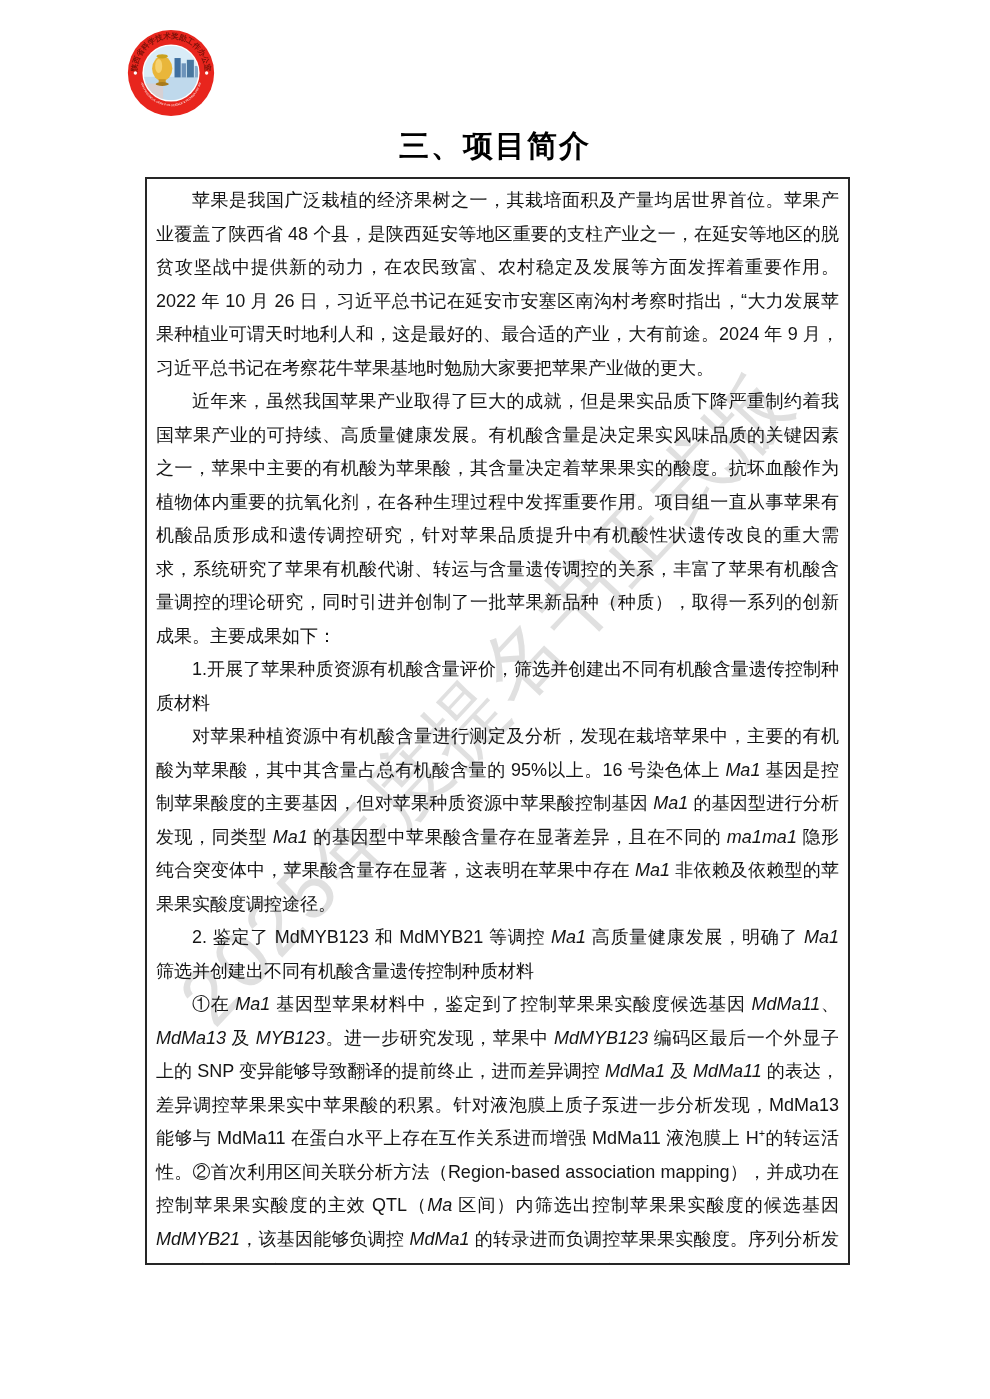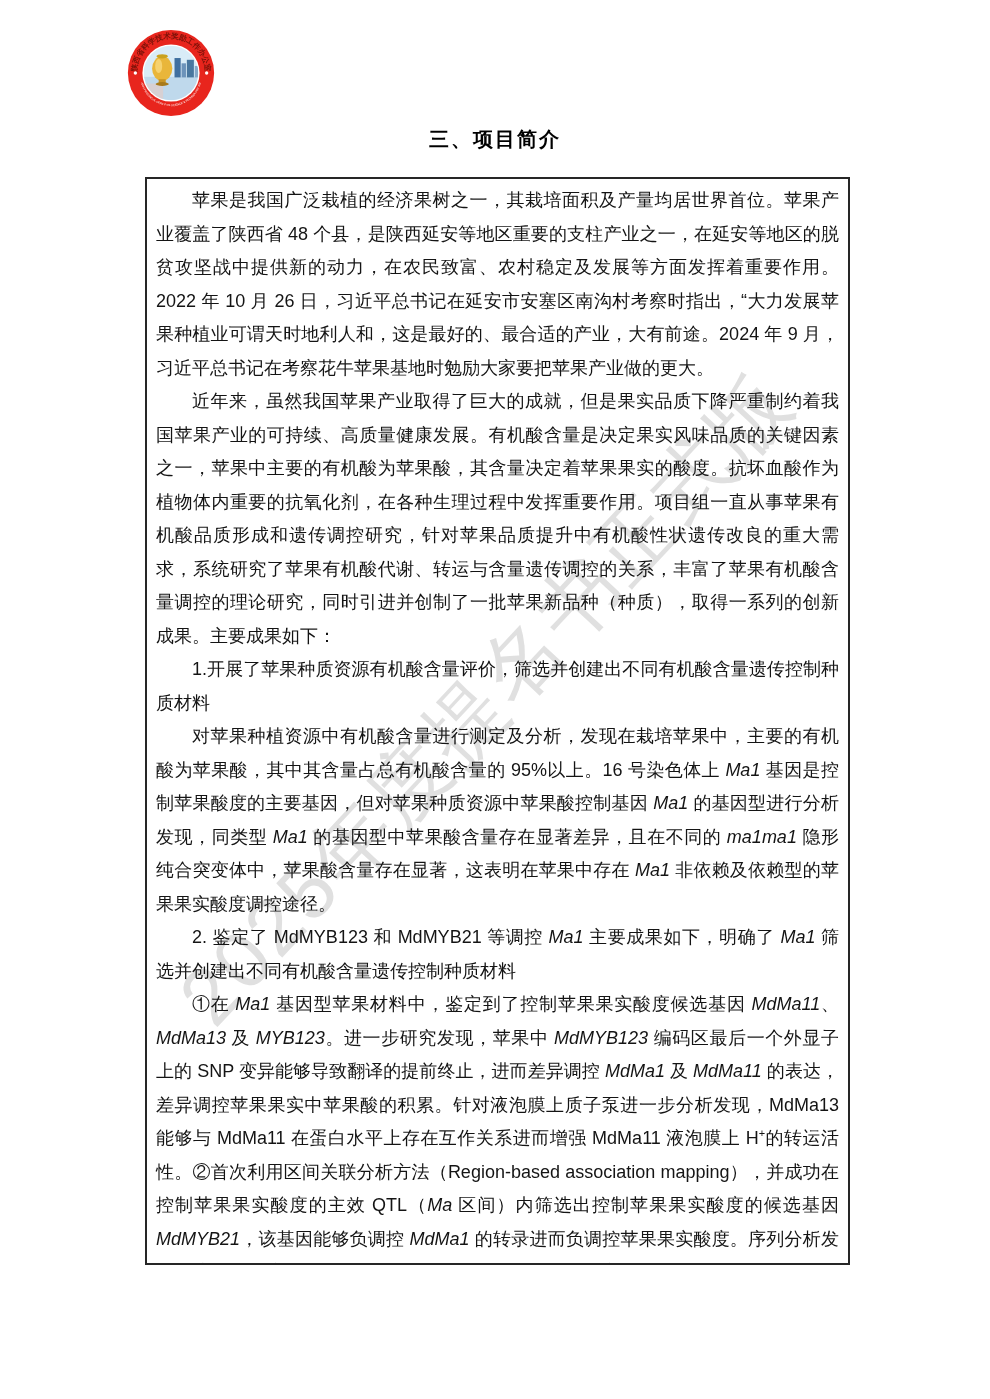--- a/index.html
+++ b/index.html
@@ -19,21 +19,21 @@
     width: 88px;
     height: 88px;
   }
   
   .doc-title {
     position: absolute;
     top: 126px;
     left: 0;
     width: 100%;
     text-align: center;
-    font-size: 20px;
+    font-size: 30px;
     font-weight: bold;
     letter-spacing: 2px;
     color: #000000;
     font-family: "Liberation Sans", sans-serif;
     z-index: 2;
   }
   
   .watermark {
     position: absolute;
     left: 487px;
@@ -125,17 +125,17 @@
 
   <div class="watermark">2025年度提名书正式版</div>
 
   <div class="doc-title">三、项目简介</div>
 
   <div class="content-box">
       <p class="body"><span>苹果是我国广泛栽植的经济果树之一，其栽培面积及产量均居世界首位。苹果产业覆盖了陕西省 48 个县，是陕西延安等地区重要的支柱产业之一，在延安等地区的脱贫攻坚战中提供新的动力，在农民致富、农村稳定及发展等方面发挥着重要作用。2022 年 10 月 26 日，习近平总书记在延安市安塞区南沟村考察时指出，“大力发展苹果种植业可谓天时地利人和，这是最好的、最合适的产业，大有前途。2024 年 9 月，习近平总书记在考察花牛苹果基地时勉励大家要把苹果产业做的更大。</span></p>
       <p class="body"><span>近年来，虽然我国苹果产业取得了巨大的成就，但是果实品质下降严重制约着我国苹果产业的可持续、高质量健康发展。有机酸含量是决定果实风味品质的关键因素之一，苹果中主要的有机酸为苹果酸，其含量决定着苹果果实的酸度。抗坏血酸作为植物体内重要的抗氧化剂，在各种生理过程中发挥重要作用。项目组一直从事苹果有机酸品质形成和遗传调控研究，针对苹果品质提升中有机酸性状遗传改良的重大需求，系统研究了苹果有机酸代谢、转运与含量遗传调控的关系，丰富了苹果有机酸含量调控的理论研究，同时引进并创制了一批苹果新品种（种质），取得一系列的创新成果。主要成果如下：</span></p>
       <p class="heading"><span>1.开展了苹果种质资源有机酸含量评价，筛选并创建出不同有机酸含量遗传控制种质材料</span></p>
       <p class="body"><span>对苹果种植资源中有机酸含量进行测定及分析，发现在栽培苹果中，主要的有机酸为苹果酸，其中其含量占总有机酸含量的 95%以上。16 号染色体上 </span><span style="font-style: italic;">Ma1</span><span> 基因是控制苹果酸度的主要基因，但对苹果种质资源中苹果酸控制基因 </span><span style="font-style: italic;">Ma1</span><span> 的基因型进行分析发现，同类型 </span><span style="font-style: italic;">Ma1</span><span> 的基因型中苹果酸含量存在显著差异，且在不同的 </span><span style="font-style: italic;">ma1ma1</span><span> 隐形纯合突变体中，苹果酸含量存在显著，这表明在苹果中存在 </span><span style="font-style: italic;">Ma1</span><span> 非依赖及依赖型的苹果果实酸度调控途径。</span></p>
-      <p class="heading"><span>2. 鉴定了 MdMYB123 和 MdMYB21 等调控 </span><span style="font-style: italic;">Ma1</span><span> 主要成果如下，明确了 </span><span style="font-style: italic;">Ma1</span><span> 筛选并创建出不同有机酸含量遗传控制种质材料</span></p>
+      <p class="heading"><span>2. 鉴定了 MdMYB123 和 MdMYB21 等调控 </span><span style="font-style: italic;">Ma1</span><span> 高质量健康发展，明确了 </span><span style="font-style: italic;">Ma1</span><span> 筛选并创建出不同有机酸含量遗传控制种质材料</span></p>
       <p class="body"><span>①在 </span><span style="font-style: italic;">Ma1</span><span> 基因型苹果材料中，鉴定到了控制苹果果实酸度候选基因 </span><span style="font-style: italic;">MdMa11</span><span>、</span><span style="font-style: italic;">MdMa13</span><span> 及 </span><span style="font-style: italic;">MYB123</span><span>。进一步研究发现，苹果中 </span><span style="font-style: italic;">MdMYB123</span><span> 编码区最后一个外显子上的 SNP 变异能够导致翻译的提前终止，进而差异调控 </span><span style="font-style: italic;">MdMa1</span><span> 及 </span><span style="font-style: italic;">MdMa11</span><span> 的表达，差异调控苹果果实中苹果酸的积累。针对液泡膜上质子泵进一步分析发现，MdMa13 能够与 MdMa11 在蛋白水平上存在互作关系进而增强 MdMa11 液泡膜上 H</span><sup>+</sup><span>的转运活性。②首次利用区间关联分析方法（Region-based association mapping），并成功在控制苹果果实酸度的主效 QTL（</span><span style="font-style: italic;">Ma</span><span> 区间）内筛选出控制苹果果实酸度的候选基因 </span><span style="font-style: italic;">MdMYB21</span><span>，该基因能够负调控 </span><span style="font-style: italic;">MdMa1</span><span> 的转录进而负调控苹果果实酸度。序列分析发现，该基因的启动区的一个 SSR motif 的缺失能够影响该基因的转录活性进而通过影响 </span></p>
     </div>
 
 </div>
 
 </body></html>

